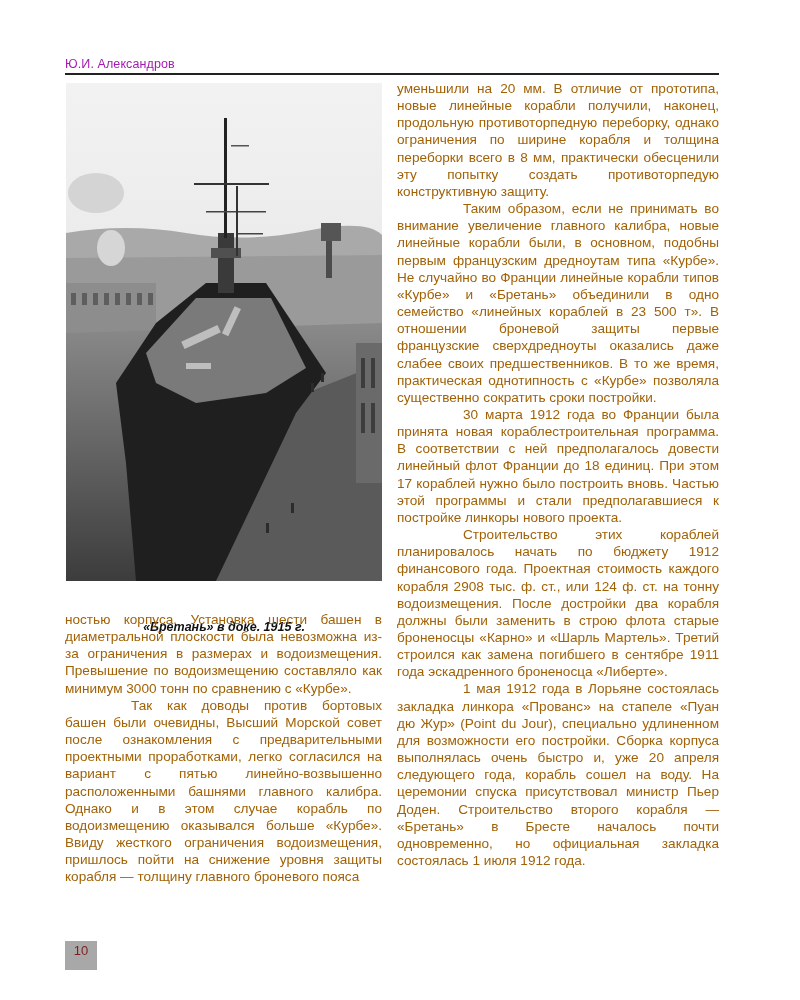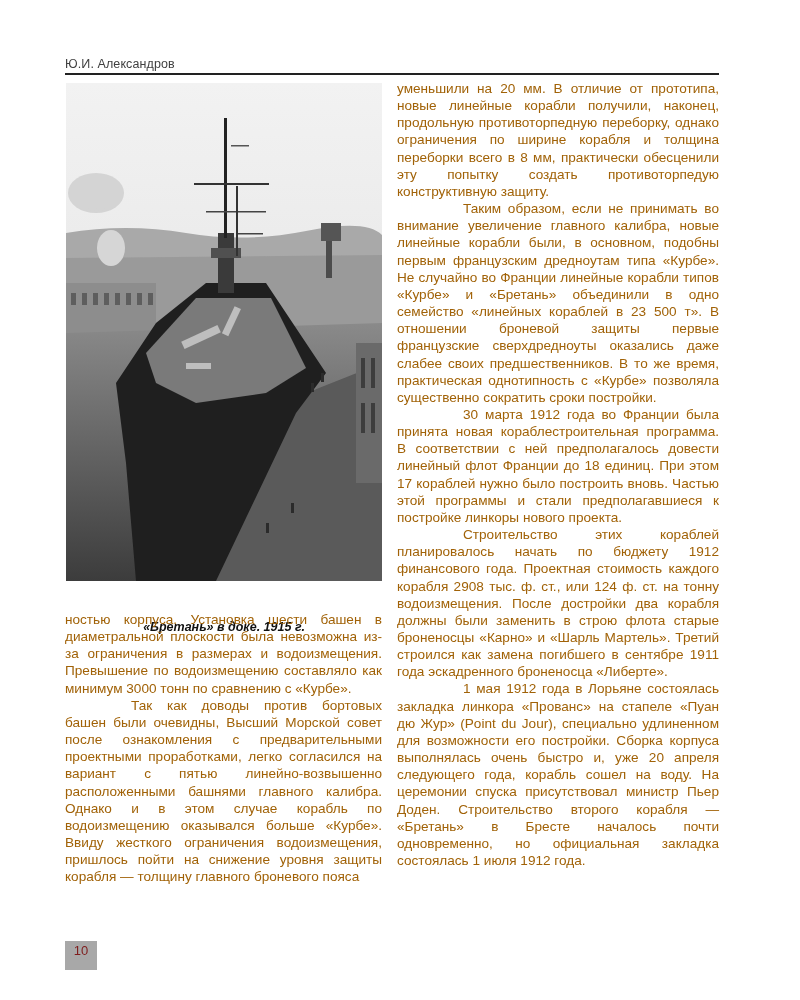--- a/index.html
+++ b/index.html
@@ -1,17 +1,17 @@
 <!DOCTYPE html>
 <html><head>
 <meta charset="utf-8">
 <style>
   html, body { margin:0; padding:0; background:#ffffff; }
   body { width:800px; height:1000px; position:relative; overflow:hidden; font-family:"Liberation Sans", sans-serif; color:#111; }
-  .running-head { position:absolute; left:65px; top:57px; font-size:12.5px; color:#404040; letter-spacing:0.1px; }
+  .running-head { position:absolute; left:65px; top:57px; font-size:12.5px; color:#a21caf; letter-spacing:0.1px; }
   .head-rule { position:absolute; left:65px; top:73px; width:654px; height:2px; background:#222; }
   .photo { position:absolute; left:66px; top:83px; width:316px; height:498px; overflow:hidden; background:#bbb; }
   .caption { position:absolute; left:66px; top:620px; width:316px; text-align:center; font-size:12.5px; font-weight:bold; font-style:italic; color:#111; }
   .col { position:absolute; font-size:13.6px; line-height:17.15px; text-align:justify; color:#a16207; }
   .col p { margin:0; }
   .col p.indent { text-indent:66px; }
   .col-left { left:65px; top:611px; width:317px; }
   .col-right { left:397px; top:80px; width:322px; }
   .folio { position:absolute; left:65px; top:941px; width:32px; height:29px; background:#a8a8a8; font-size:13px; line-height:20px; text-align:center; color:#7f1d1d; }
 </style>

